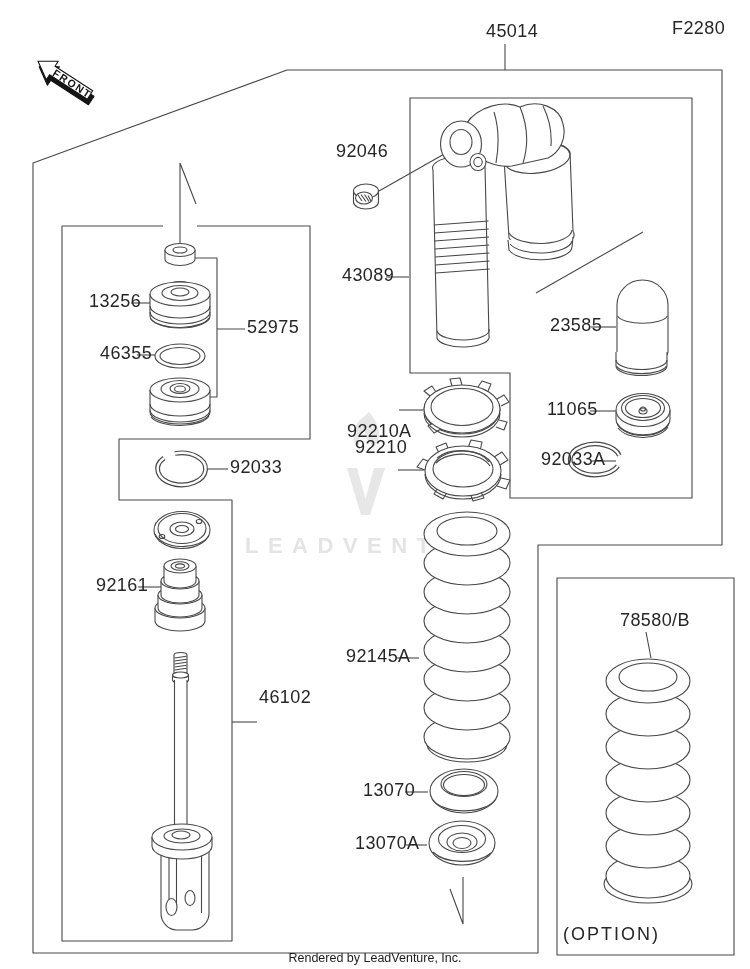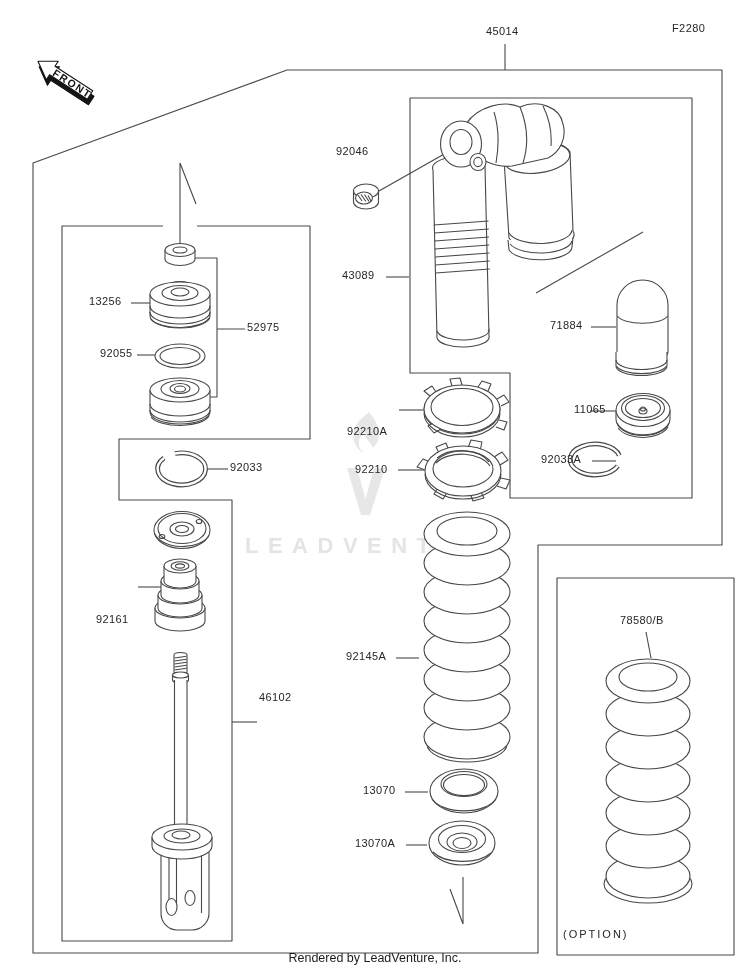--- a/index.html
+++ b/index.html
@@ -8,21 +8,21 @@
   #art{position:absolute;left:0;top:0;}
   #art path,#art ellipse,#art line,#art rect,#art polygon,#art circle{
      stroke:#484848;stroke-width:1.1;fill:none;stroke-linejoin:round;}
   #art .w{fill:#fff;}
   #art .nostroke{stroke:none;}
   #art .clipd{stroke-width:4.8;}
   #art .clipw{stroke:#fff;stroke-width:2.4;}
   #art .wm{stroke:none;fill:#e7e7e7;}
   #art .fr{stroke:#141414;}
   #art .frs{fill:#141414;stroke:#141414;}
-  .lbl{position:absolute;font-size:11px;line-height:14px;color:#262626;
+  .lbl{position:absolute;font-size:18px;line-height:14px;color:#262626;
        letter-spacing:0.4px;white-space:nowrap;cursor:default;}
   .opt{letter-spacing:2px;}
   .footer{position:absolute;left:0;right:0;text-align:center;top:951px;
           font-size:12.5px;color:#1c1c1c;}
   svg text{font-family:"Liberation Sans","DejaVu Sans",sans-serif;}
   .wmtext{font-size:22px;font-weight:600;letter-spacing:9.5px;fill:#e4e4e4;stroke:none;}
   .fronttext{font-size:10.5px;font-weight:700;fill:#141414;stroke:none;letter-spacing:1.6px;}
 </style>
 </head>
 <body>
@@ -263,28 +263,28 @@
     <ellipse class="w" cx="648" cy="677" rx="29" ry="14"></ellipse>
   </g>
 </svg>
 
   <div class="lbl" style="left:486px;top:24px">45014</div>
   <div class="lbl" style="left:672px;top:21px">F2280</div>
   <div class="lbl" style="left:336px;top:144px">92046</div>
   <div class="lbl" style="left:342px;top:268px">43089</div>
   <div class="lbl" style="left:89px;top:294px">13256</div>
   <div class="lbl" style="left:247px;top:320px">52975</div>
-  <div class="lbl" style="left:100px;top:346px">92055</div>
-  <div class="lbl" style="left:550px;top:318px">71884</div>
+  <div class="lbl" style="left:100px;top:346px">46355</div>
+  <div class="lbl" style="left:550px;top:318px">23585</div>
   <div class="lbl" style="left:347px;top:424px">92210A</div>
-  <div class="lbl" style="left:574px;top:402px">11065</div>
-  <div class="lbl" style="left:355px;top:462px">92210</div>
+  <div class="lbl" style="left:547px;top:402px">11065</div>
+  <div class="lbl" style="left:355px;top:440px">92210</div>
   <div class="lbl" style="left:541px;top:452px">92033A</div>
   <div class="lbl" style="left:230px;top:460px">92033</div>
-  <div class="lbl" style="left:96px;top:612px">92161</div>
+  <div class="lbl" style="left:96px;top:578px">92161</div>
   <div class="lbl" style="left:620px;top:613px">78580/B</div>
   <div class="lbl" style="left:346px;top:649px">92145A</div>
   <div class="lbl" style="left:259px;top:690px">46102</div>
   <div class="lbl" style="left:363px;top:783px">13070</div>
   <div class="lbl" style="left:355px;top:836px">13070A</div>
   <div class="lbl opt" style="left:563px;top:927px">(OPTION)</div>
   <div class="footer">Rendered by LeadVenture, Inc.</div>
 </div>
 
 </body></html>

